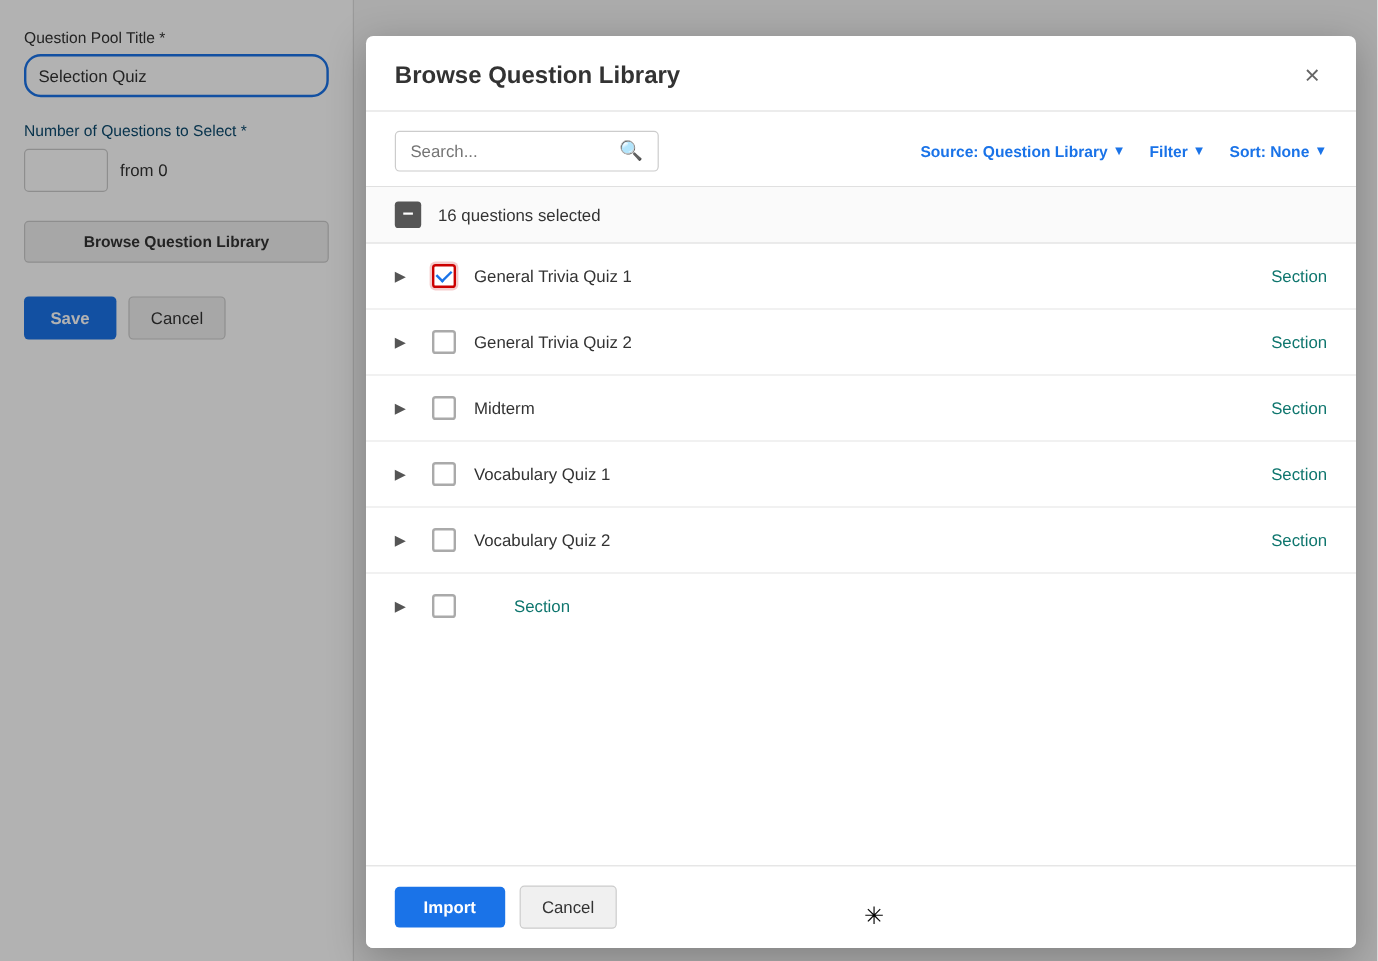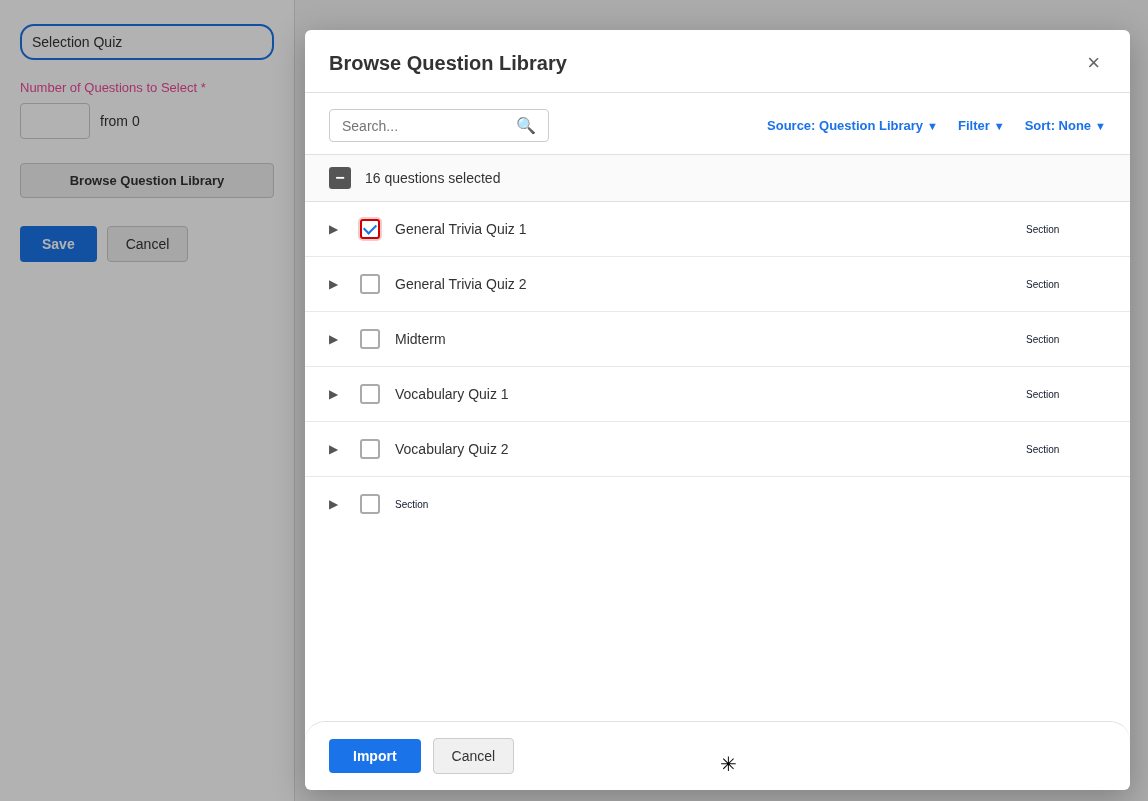--- a/index.html
+++ b/index.html
@@ -36,21 +36,21 @@
       border-radius: 14px;
       padding: 8px 10px;
       font-size: 14px;
       color: #333;
       outline: none;
       margin-bottom: 20px;
     }
 
     .num-select-label {
       font-size: 13px;
-      color: #ec4899;
+      color: #0c4a6e;
       margin-bottom: 8px;
       font-weight: 500;
     }
 
     .num-row {
       display: flex;
       align-items: center;
       gap: 10px;
       margin-bottom: 24px;
     }
@@ -321,44 +321,44 @@
       background: #fff;
     }
 
     .item-name {
       flex: 1;
       font-size: 14px;
       color: #333;
     }
 
     .item-type {
-      font-size: 10px;
-      color: #0f172a;
+      font-size: 14px;
+      color: #0f766e;
       min-width: 80px;
+      text-align: right;
     }
 
     
     .row-selected-highlight .checkbox-checked {
       border: 2px solid #c00;
       box-shadow: 0 0 0 2px rgba(200,0,0,0.2);
     }
     .row-selected-highlight .checkbox-checked::after {
       border-color: #1a73e8;
     }
 
     
     .modal-footer {
       display: flex;
       align-items: center;
       gap: 12px;
       padding: 16px 24px;
       border-top: 1px solid #e0e0e0;
       background: #fff;
       flex-shrink: 0;
-      border-radius: 20px;
     }
 
     .import-btn {
       background: #1a73e8;
       color: #fff;
       border: none;
       border-radius: 4px;
       padding: 9px 24px;
       font-size: 14px;
       font-weight: 600;
@@ -383,20 +383,21 @@
       left: 415px;
       font-size: 20px;
       z-index: 30;
       pointer-events: none;
     }
   </style>
 </head>
 <body>
 
 <div class="left-panel">
+  <div class="field-label">Question Pool Title *</div>
   <input class="text-input" type="text" value="Selection Quiz" style="">
 
   <div class="num-select-label">Number of Questions to Select *</div>
   <div class="num-row">
     <input class="num-input" type="number" value="" style="">
     <span class="from-text">from 0</span>
   </div>
 
   <button class="browse-btn">Browse Question Library</button>
 

